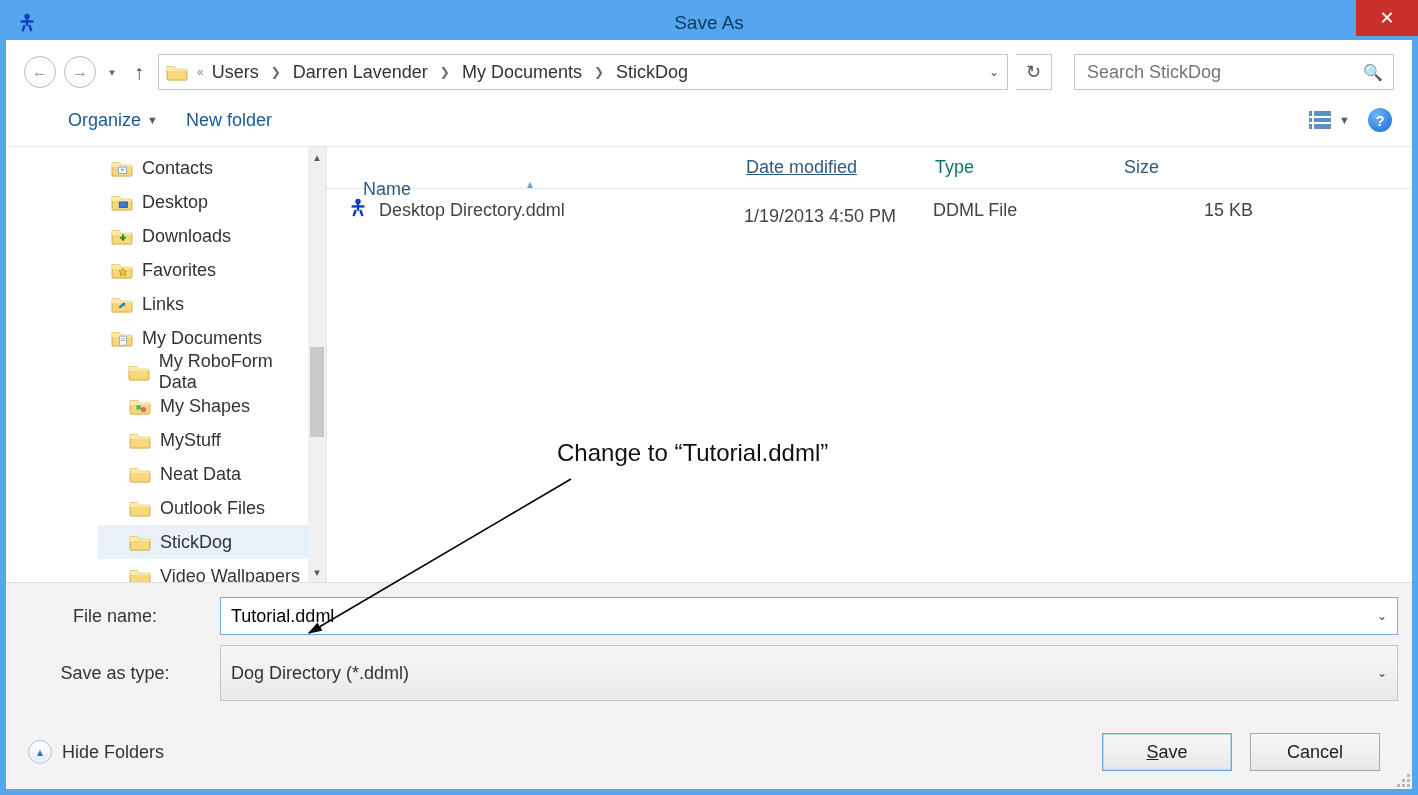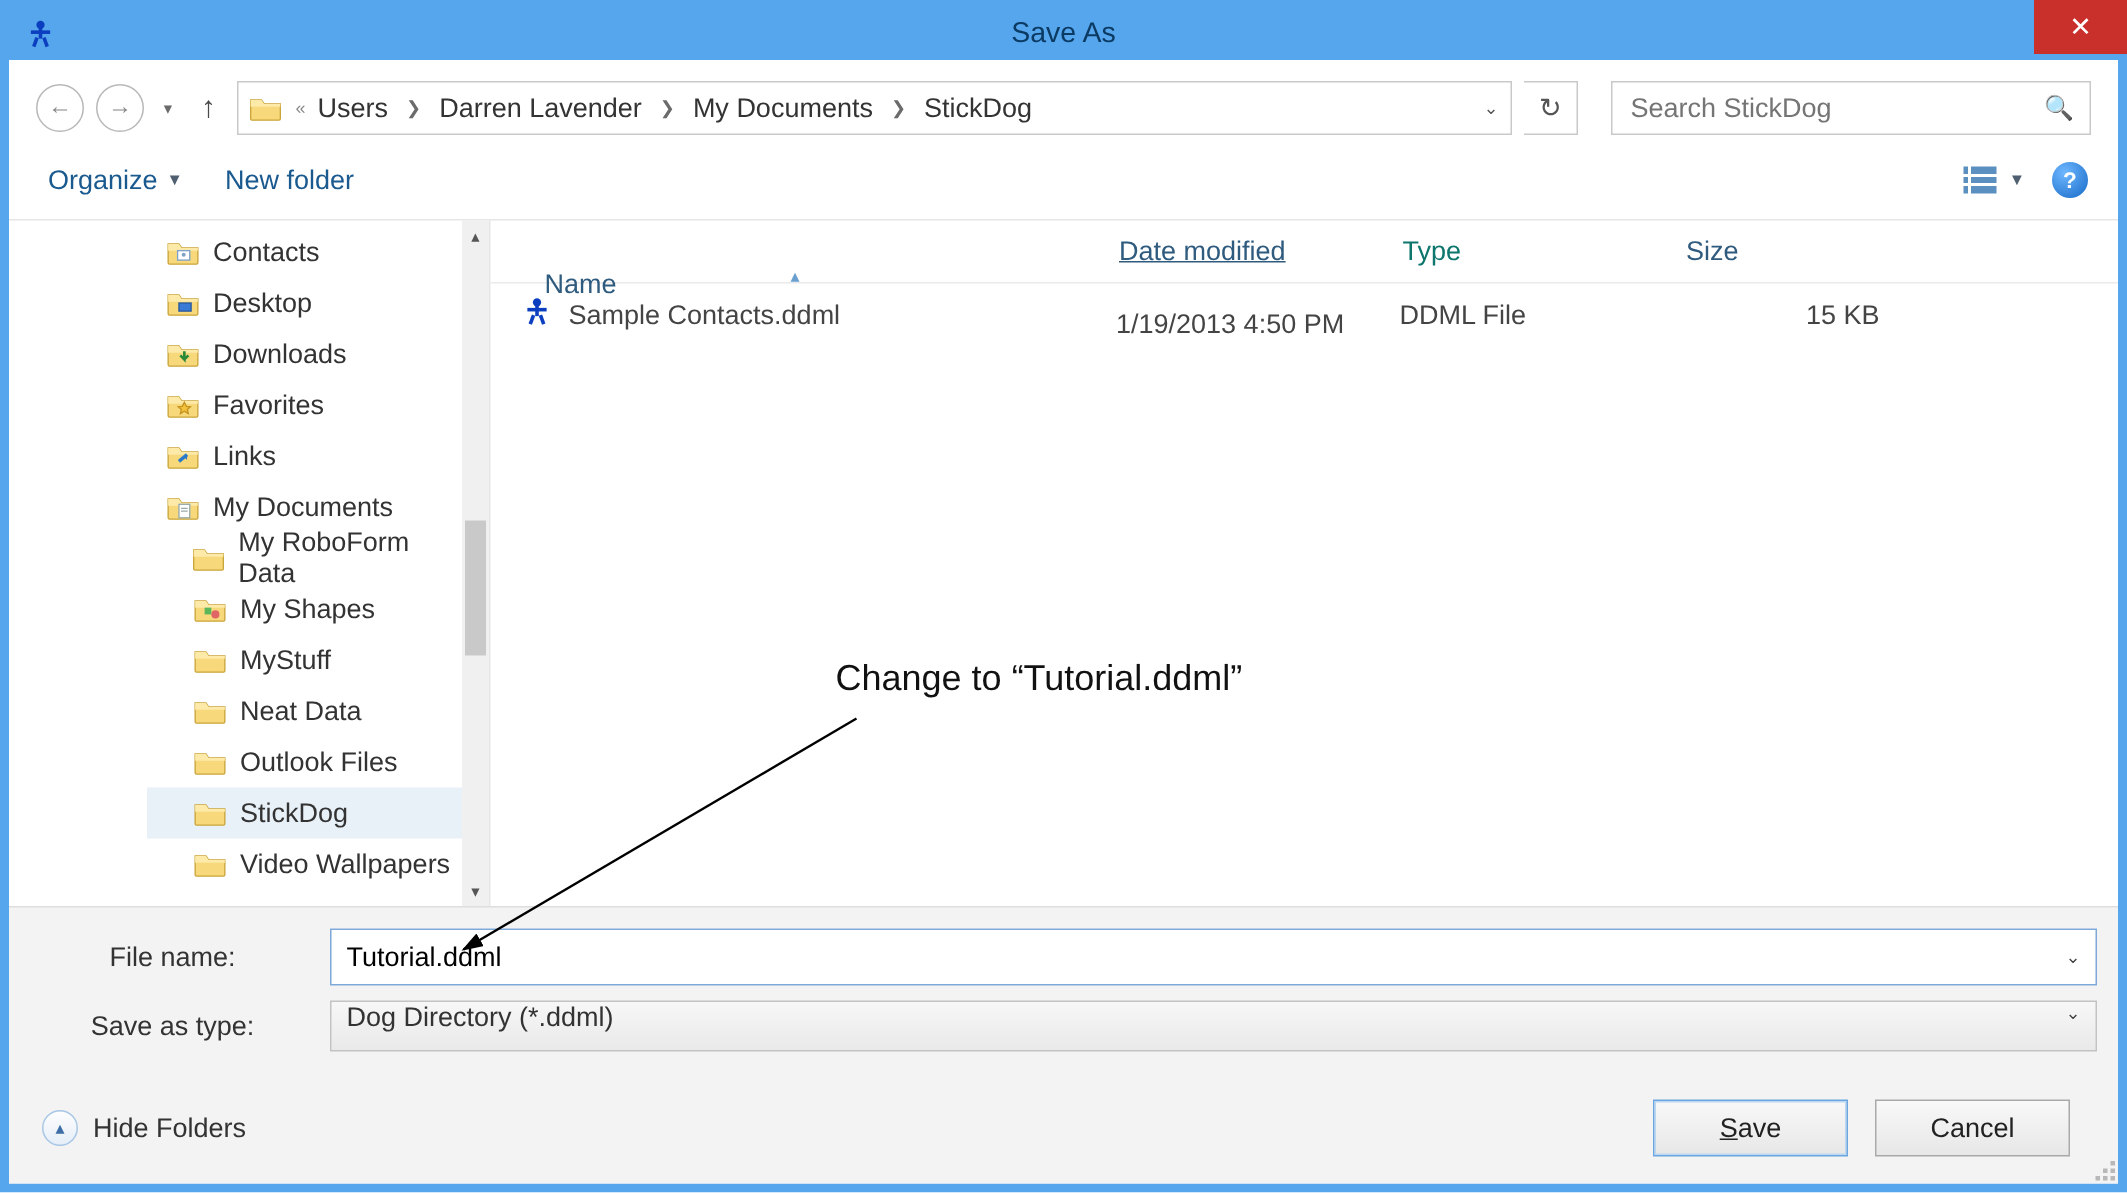--- a/index.html
+++ b/index.html
@@ -19,21 +19,21 @@
   .addr-sep { color:#888; font-size:12px; margin:0 6px; }
   .addr-seg { font-size:18px; color:#333; padding:0 2px; }
   .addr-chev { color:#6b6b6b; font-size:12px; margin:0 10px; }
   .addr-spacer { flex:1; }
   .addr-drop { width:26px; text-align:center; color:#555; font-size:12px; }
   .refresh { width:36px; height:36px; border:1px solid #c9c9c9; border-left:none; display:flex; align-items:center; justify-content:center; color:#555; font-size:18px; }
   .search { flex:1; margin-left:14px; height:36px; border:1px solid #c9c9c9; display:flex; align-items:center; padding:0 10px; }
   .search-input { flex:1; border:none; outline:none; font-size:18px; color:#7f1d1d; background:transparent; }
   .search-icon { color:#555; font-size:16px; }
   .toolbar { padding: 10px 20px 14px 26px; display:flex; align-items:center; border-bottom:1px solid #e6e6e6; }
-  .tb-left { display:flex; align-items:center; gap:28px; }
+  .tb-left { display:flex; align-items:center; gap:28px;margin-left:36px; }
   .tb-btn { font-size:18px; color:#1b5a8f; display:flex; align-items:center; gap:6px; }
   .tb-drop { color:#506070; font-size:11px; }
   .tb-right { margin-left:auto; display:flex; align-items:center; gap:18px; }
   .view-btn { display:flex; align-items:center; gap:8px; color:#3f6b8f; }
   .view-icon { width:22px; height:18px; display:grid; grid-template-columns:3px 1fr; grid-template-rows:repeat(3,1fr); gap:2px; }
   .view-icon span { background:#5a8fbf; }
   .help-icon { width:24px; height:24px; border-radius:50%; background:radial-gradient(circle at 35% 30%, #6fb7ff, #1569c7); display:flex; align-items:center; justify-content:center; color:#fff; font-size:15px; font-weight:bold; }
   .body { flex:1; display:flex; min-height:0; position:relative; }
   .sidebar-wrap { width:320px; display:flex; border-right:none; position:relative; }
   .sidebar-spacer { width:92px; }
@@ -62,21 +62,21 @@
   .cell-type { width:189px; }
   .cell-size { width:155px; text-align:right; padding-right:24px; }
   .annotation { position:absolute; left:230px; top:250px; font-size:24px; color:#111; pointer-events:none; }
   .annotation svg { position:absolute; top:36px; left:-258px; }
   .bottom { background:#f3f3f3; border-top:1px solid #dedede; padding:14px 14px 14px 14px; }
   .form-row { display:flex; align-items:center; margin-bottom:10px; }
   .form-label { width:200px; text-align:center; font-size:18px; color:#333; padding-right:10px; }
   .form-input { flex:1; height:38px; border:1px solid #7ea8d8; background:#fff; display:flex; align-items:center; }
   .form-input input { flex:1; border:none; outline:none; font-size:18px; padding:0 10px; background:transparent; }
   .form-input .dd { width:30px; text-align:center; color:#444; font-size:12px; }
-  .form-select { flex:1; height:34px; border:1px solid #c3c3c3; background:linear-gradient(#f7f7f7,#e9e9e9); display:flex; align-items:flex-start; }
+  .form-select { flex:1; height:56px; border:1px solid #c3c3c3; background:linear-gradient(#f7f7f7,#e9e9e9); display:flex; align-items:center; }
   .form-select span.val { flex:1; padding:0 10px; font-size:18px; color:#333; }
   .form-select .dd { width:30px; text-align:center; font-size:12px; color:#444; }
   .footer { display:flex; align-items:center; padding:22px 18px 4px 8px; }
   .hide-folders { display:flex; align-items:center; gap:10px; font-size:18px; color:#333; }
   .hf-icon { width:24px; height:24px; border:1px solid #a8c6e6; border-radius:50%; background:linear-gradient(#fdfdfd,#e6eef8); display:flex; align-items:center; justify-content:center; color:#3d6fa6; font-size:12px; }
   .footer-spacer { flex:1; }
   .btn { width:130px; height:38px; border:1px solid #a9a9a9; background:linear-gradient(#f8f8f8,#e7e7e7); font-size:18px; color:#222; display:flex; align-items:center; justify-content:center; margin-left:18px; }
   .btn.primary { border:1px solid #6ca6e0; box-shadow:0 0 0 1px #bcd7f2 inset; }
   .underline-first::first-letter { text-decoration:underline; }
   .resize-grip { position:absolute; right:2px; bottom:2px; width:14px; height:14px; }
@@ -321,21 +321,21 @@
             <div class="cell-name">
               <span><svg width="22" height="22" viewBox="0 0 24 24">
                   <g fill="#0b3fbf">
                     <circle cx="12" cy="5" r="3"></circle>
                     <rect x="10.7" y="7" width="2.6" height="8"></rect>
                     <rect x="5" y="9" width="14" height="2.6"></rect>
                     <rect x="7" y="14" width="2.6" height="7" transform="rotate(20 8.3 17.5)"></rect>
                     <rect x="14.4" y="14" width="2.6" height="7" transform="rotate(-20 15.7 17.5)"></rect>
                   </g>
                 </svg></span>
-              <span>Sample Contacts.ddml</span>
+              <span>Desktop Directory.ddml</span>
             </div>
             <div class="cell-date">1/19/2013 4:50 PM</div>
             <div class="cell-type">DDML File</div>
             <div class="cell-size">15 KB</div>
           </div>
 
         <div class="annotation">
           <span>Change to “Tutorial.ddml”</span>
           <svg width="290" height="170">
             <defs>

